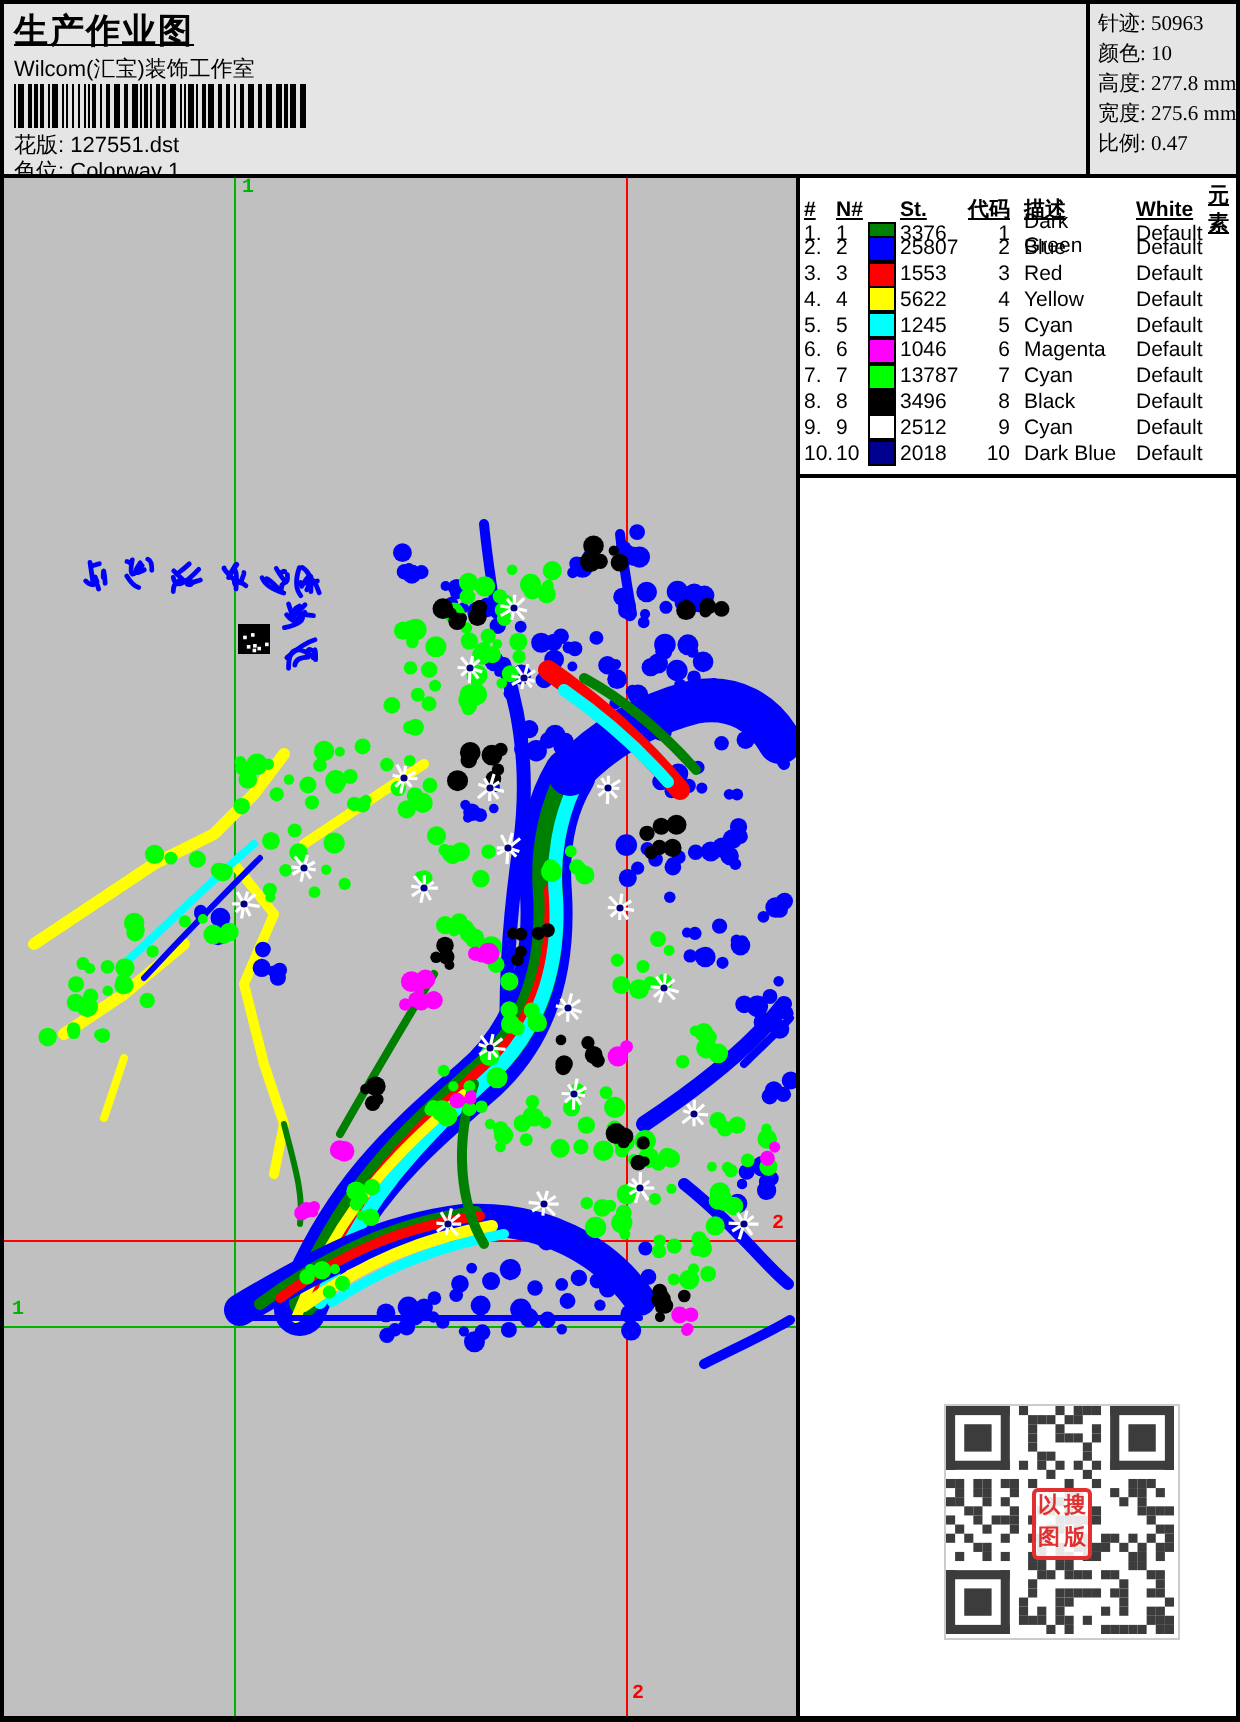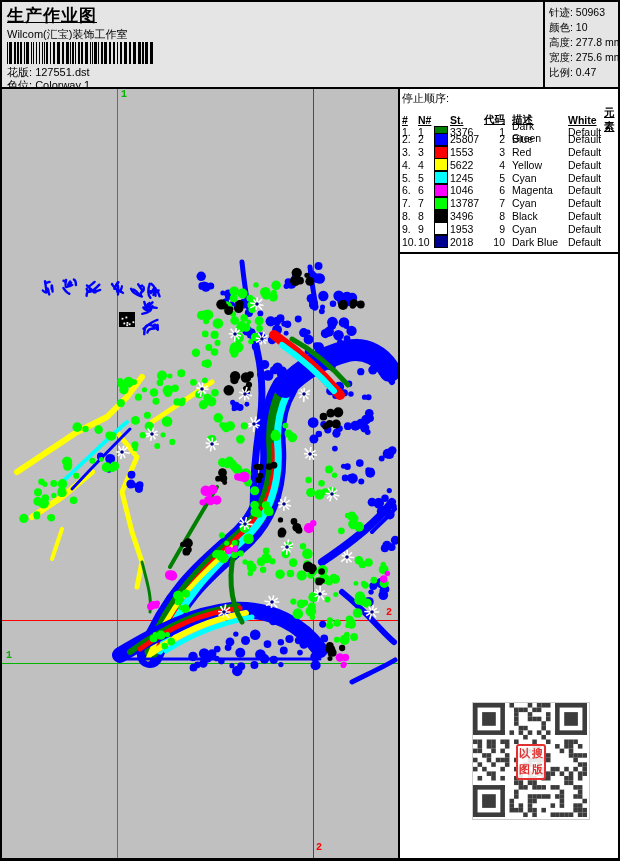--- a/index.html
+++ b/index.html
@@ -9,21 +9,21 @@
   
   #header{position:absolute;left:0;top:0;width:616px;height:85px;border-bottom:2px solid #000;}
   #hdr-left{position:absolute;left:0;top:0;width:539px;height:85px;}
   #title{position:absolute;left:5px;top:2px;font-size:17px;font-weight:bold;
          text-decoration:underline;letter-spacing:1px;}
   #company{position:absolute;left:5px;top:25px;font-size:11px;}
   #barcode{position:absolute;left:5px;top:40px;width:151px;height:22px;}
   #pattern-line{position:absolute;left:5px;top:63px;font-size:11px;}
   #colorway-line{position:absolute;left:5px;top:76px;font-size:11px;}
   #hdr-right{position:absolute;left:541px;top:0;width:59px;height:85px;border-left:2px solid #000;
-             padding:3px 0 0 4px;box-sizing:border-box;}
+             padding:3px 0 0 4px;box-sizing:border-box;font-family:Liberation Serif, serif;}
   .stat-line{font-size:10.5px;line-height:15px;white-space:nowrap;}
   
   #canvas{position:absolute;left:0;top:87px;width:396px;height:771px;background:#C0C0C0;
           border-right:2px solid #000;overflow:hidden;}
   .vline,.hline{position:absolute;}
   #design-svg{position:absolute;left:0;top:0;}
   .mk{position:absolute;font-size:10px;font-family:"Liberation Mono",monospace;font-weight:bold;}
   
   #panel{position:absolute;left:398px;top:87px;width:218px;height:771px;background:#fff;}
   #stop-table{position:absolute;left:0;top:0;width:218px;border-bottom:2px solid #000;padding:2px 0 4px 2px;box-sizing:border-box;}
@@ -939,21 +939,20 @@
         <rect x="124.54986154218204" y="233.00512711238116" width="1.8" height="1.8" fill="#fff"></rect>
       </svg>
     <div class="mk" style="left:119px;top:0;color:#00B400;">1</div>
     <div class="mk" style="left:4px;top:561px;color:#00B400;">1</div>
     <div class="mk" style="left:384px;top:518px;color:#FF0000;">2</div>
     <div class="mk" style="left:314px;top:753px;color:#FF0000;">2</div>
   </div>
 
   <div id="panel">
     <div id="stop-table">
-      <div id="stop-title">停止顺序:</div>
       <div id="stop-rows">
           <div class="trow thead">
             <div class="c-idx"><span>#</span></div>
             <div class="c-n"><span>N#</span></div>
             <div class=""><span style="text-decoration: none;"></span></div>
             <div class="c-st"><span>St.</span></div>
             <div class="c-code"><span>代码</span></div>
             <div class="c-desc c-desc-h"><span>描述</span></div>
             <div class="c-brand"><span>White</span></div>
             <div class="c-elem"><span>元素</span></div>
@@ -1053,21 +1052,21 @@
             <div class="c-desc">Black</div>
             <div class="c-brand">Default</div>
             <div class="c-elem"></div>
           </div>
           <div class="trow">
             <div class="c-idx">9.</div>
             <div class="c-n">9</div>
             <div>
               <div class="swatch" style="background: rgb(255, 255, 255);"></div>
             </div>
-            <div class="c-st">1953</div>
+            <div class="c-st">2512</div>
             <div class="c-code">9</div>
             <div class="c-desc">Cyan</div>
             <div class="c-brand">Default</div>
             <div class="c-elem"></div>
           </div>
           <div class="trow">
             <div class="c-idx">10.</div>
             <div class="c-n">10</div>
             <div>
               <div class="swatch" style="background: rgb(0, 0, 144);"></div>

